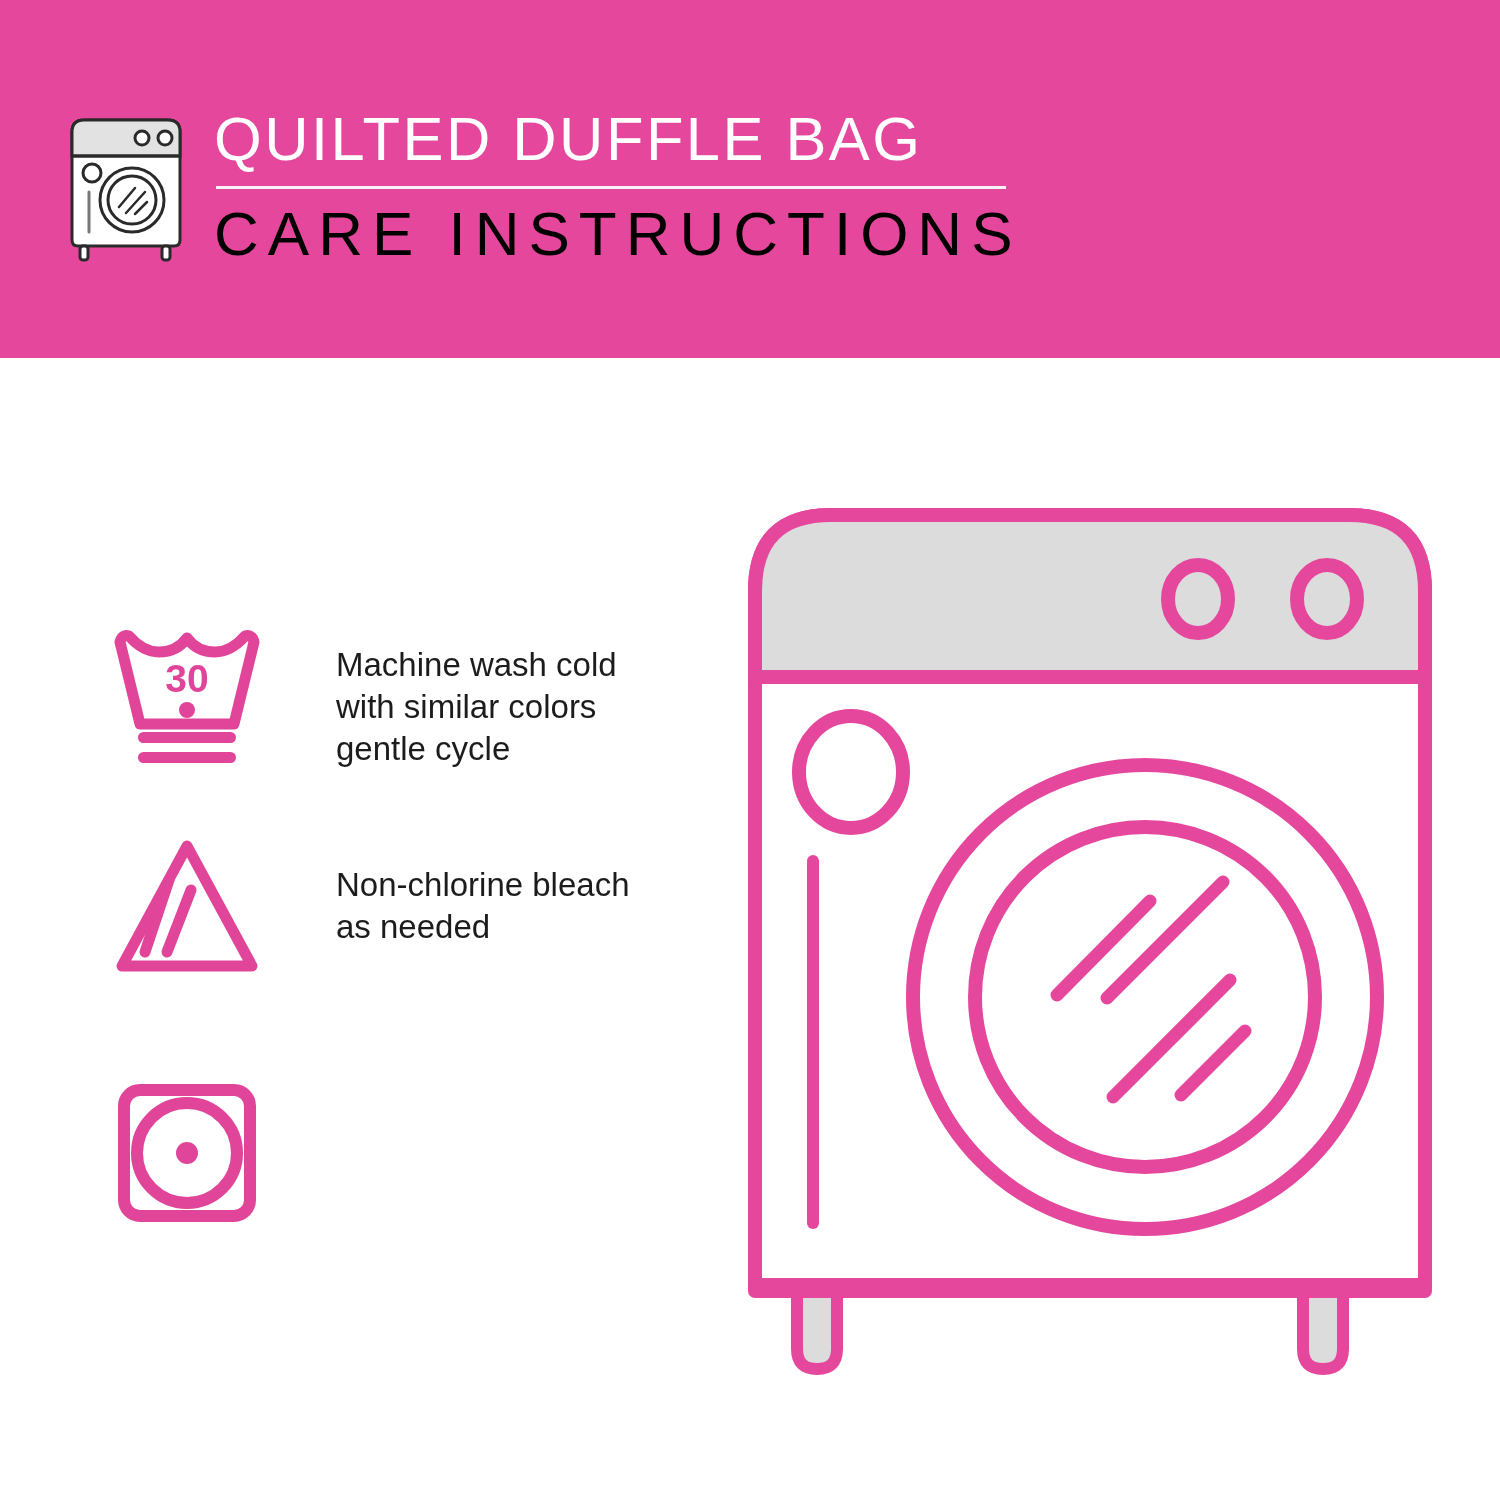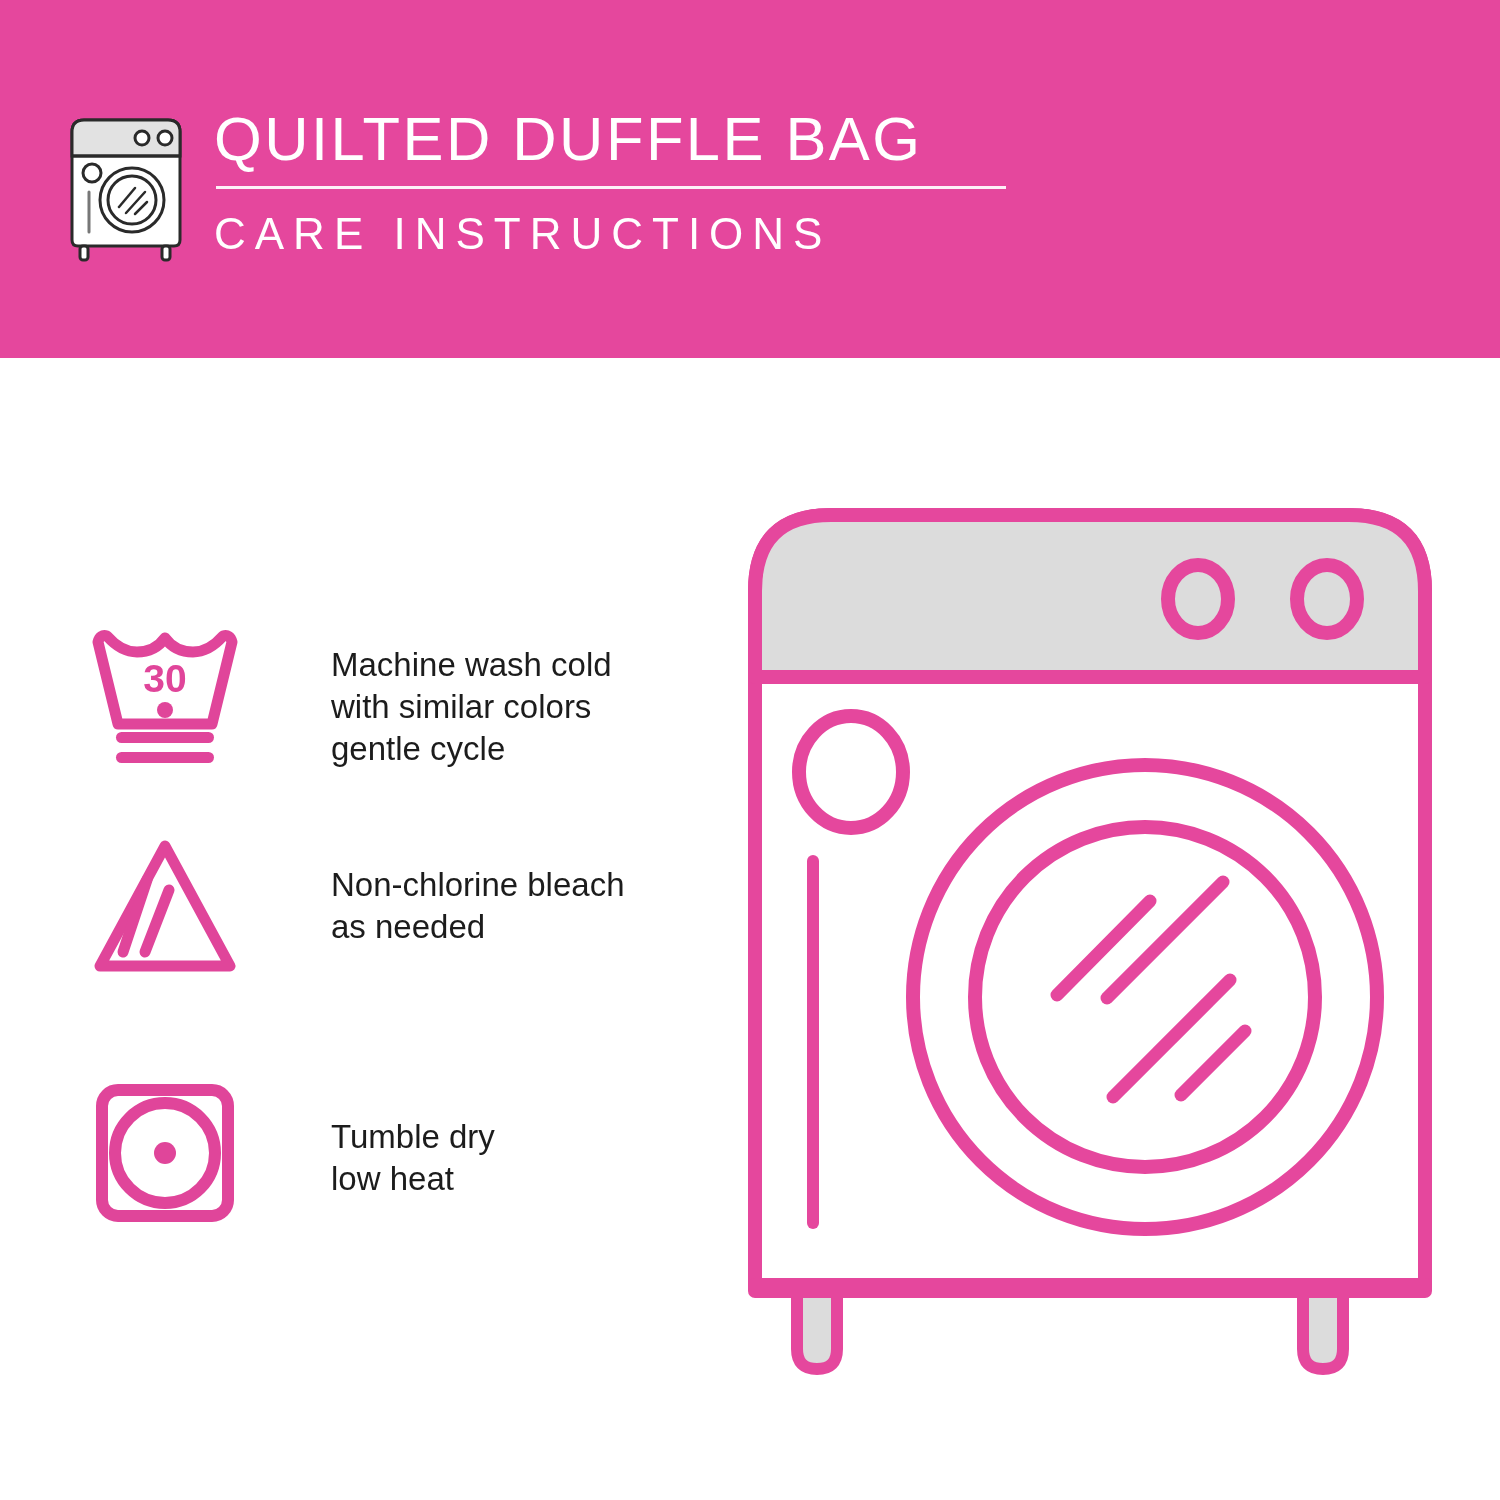--- a/index.html
+++ b/index.html
@@ -55,41 +55,40 @@
     transform-origin: left center;
   }
   .title-rule {
     height: 3px;
     background: #ffffff;
     width: 790px;
     margin: 12px 0 10px 2px;
     opacity: 0.92;
   }
   .title-sub {
-    color: #ffffff;
-    font-size: 44px;
+    color: #000000;
+    font-size: 62px;
     line-height: 70px;
     letter-spacing: 9px;
     font-weight: 400;
     white-space: nowrap;
   }
 
   
   .care-list {
     position: absolute;
     left: 0;
     top: 600px;
     width: 700px;
   }
   .care-row {
     position: absolute;
-    left: 90px;
+    left: 112px;
     display: flex;
     align-items: flex-start;
-    gap: 17px;
   }
   .care-row.row-0 { top: 20px; }
   .care-row.row-1 { top: 232px; }
   .care-row.row-2 { top: 478px; }
 
   .care-symbol {
     width: 150px;
     height: 150px;
     flex: 0 0 auto;
   }
@@ -188,22 +187,20 @@
 
   <div class="care-row row-2">
     <svg class="care-symbol" viewBox="0 0 150 150">
 
       <rect x="12" y="12" width="126" height="126" rx="16" fill="none" stroke="#e0459a" stroke-width="12"></rect>
 
       <circle cx="75" cy="75" r="50" fill="none" stroke="#e0459a" stroke-width="12"></circle>
 
       <circle cx="75" cy="75" r="11" fill="#e0459a"></circle>
     </svg>
-    <div class="care-text">Tumble dry
-low heat</div>
   </div>
 
 </div>
 
 <svg class="machine-illustration" viewBox="0 0 710 950">
 
   <g>
     <path d="M62 790 v64 q0 20 20 20 q20 0 20 -20 v-64 z" fill="#dcdcdc" stroke="#e5479d" stroke-width="12" stroke-linejoin="round"></path>
     <path d="M608 790 v64 q0 20 -20 20 q-20 0 -20 -20 v-64 z" fill="#dcdcdc" stroke="#e5479d" stroke-width="12" stroke-linejoin="round"></path>
   </g>

